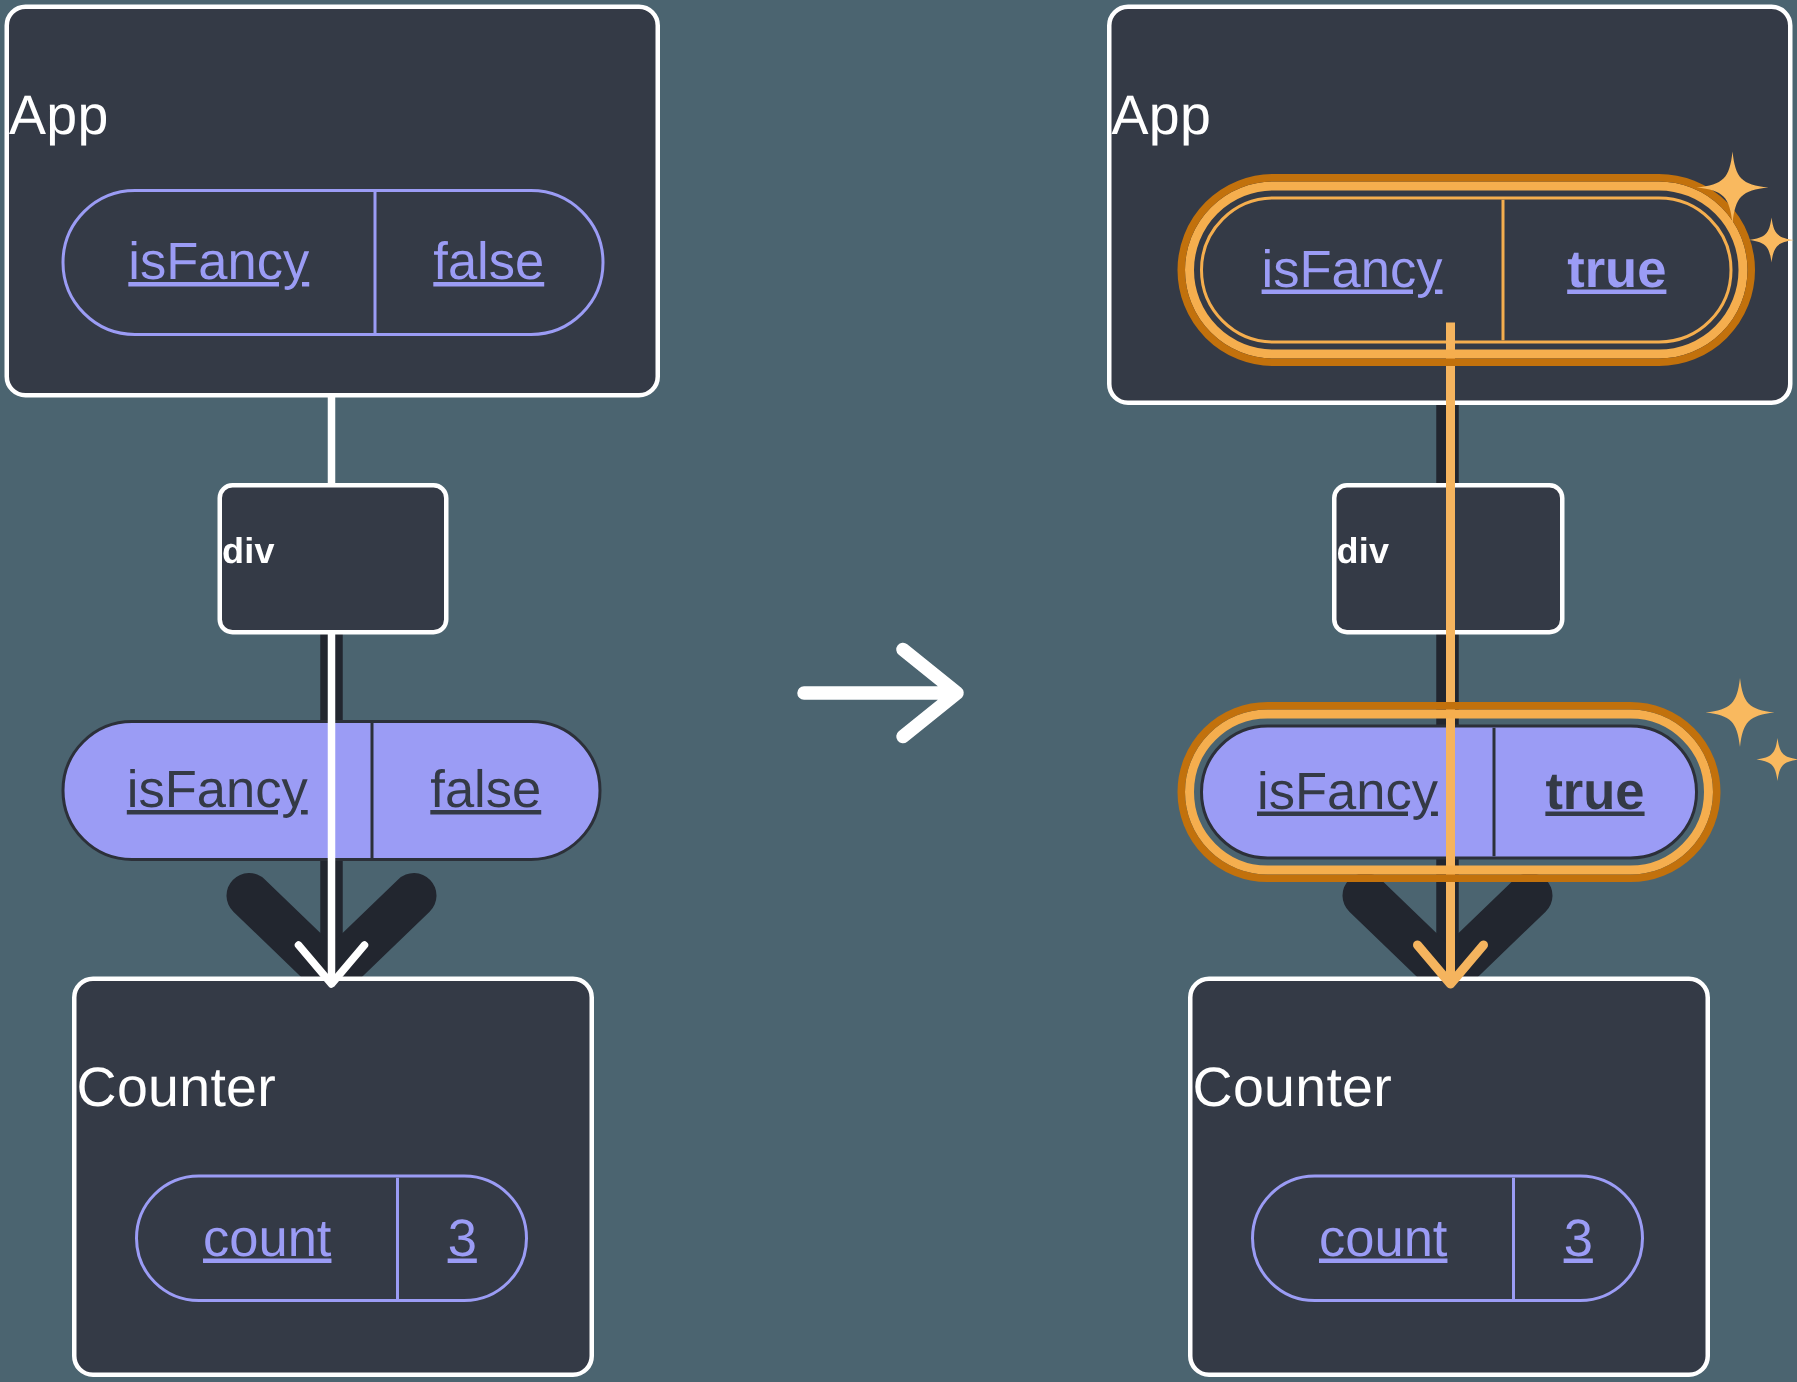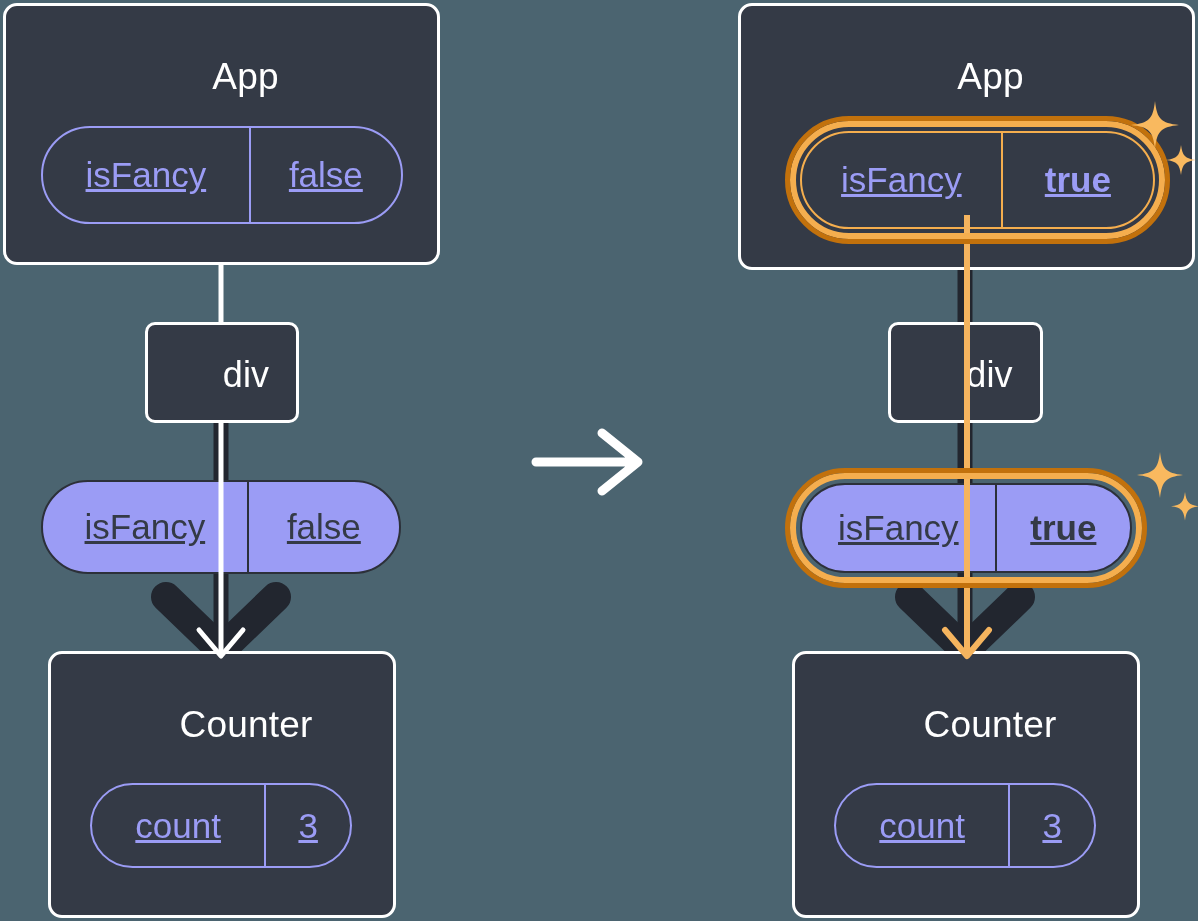--- a/index.html
+++ b/index.html
@@ -26,33 +26,31 @@
     background: #343a46;
     border: 3px solid #ffffff;
     border-radius: 14px;
     box-sizing: border-box;
     z-index: 5;
   }
   .node-title {
     position: absolute;
     left: 0;
     right: 0;
-    text-align: center;
     color: #ffffff;
     font-size: 37px;
     font-weight: 400;
     letter-spacing: 0.2px;
-    padding-left: 48px;
   }
   .node-box.small {
     border-radius: 10px;
   }
   .node-title.small {
-    font-size: 36px;
-    font-weight: 400;
+    font-size: 24px;
+    font-weight: 700;
   }
 
   
   .pill {
     position: absolute;
     display: flex;
     align-items: stretch;
     box-sizing: border-box;
     border-radius: 999px;
     overflow: hidden;

